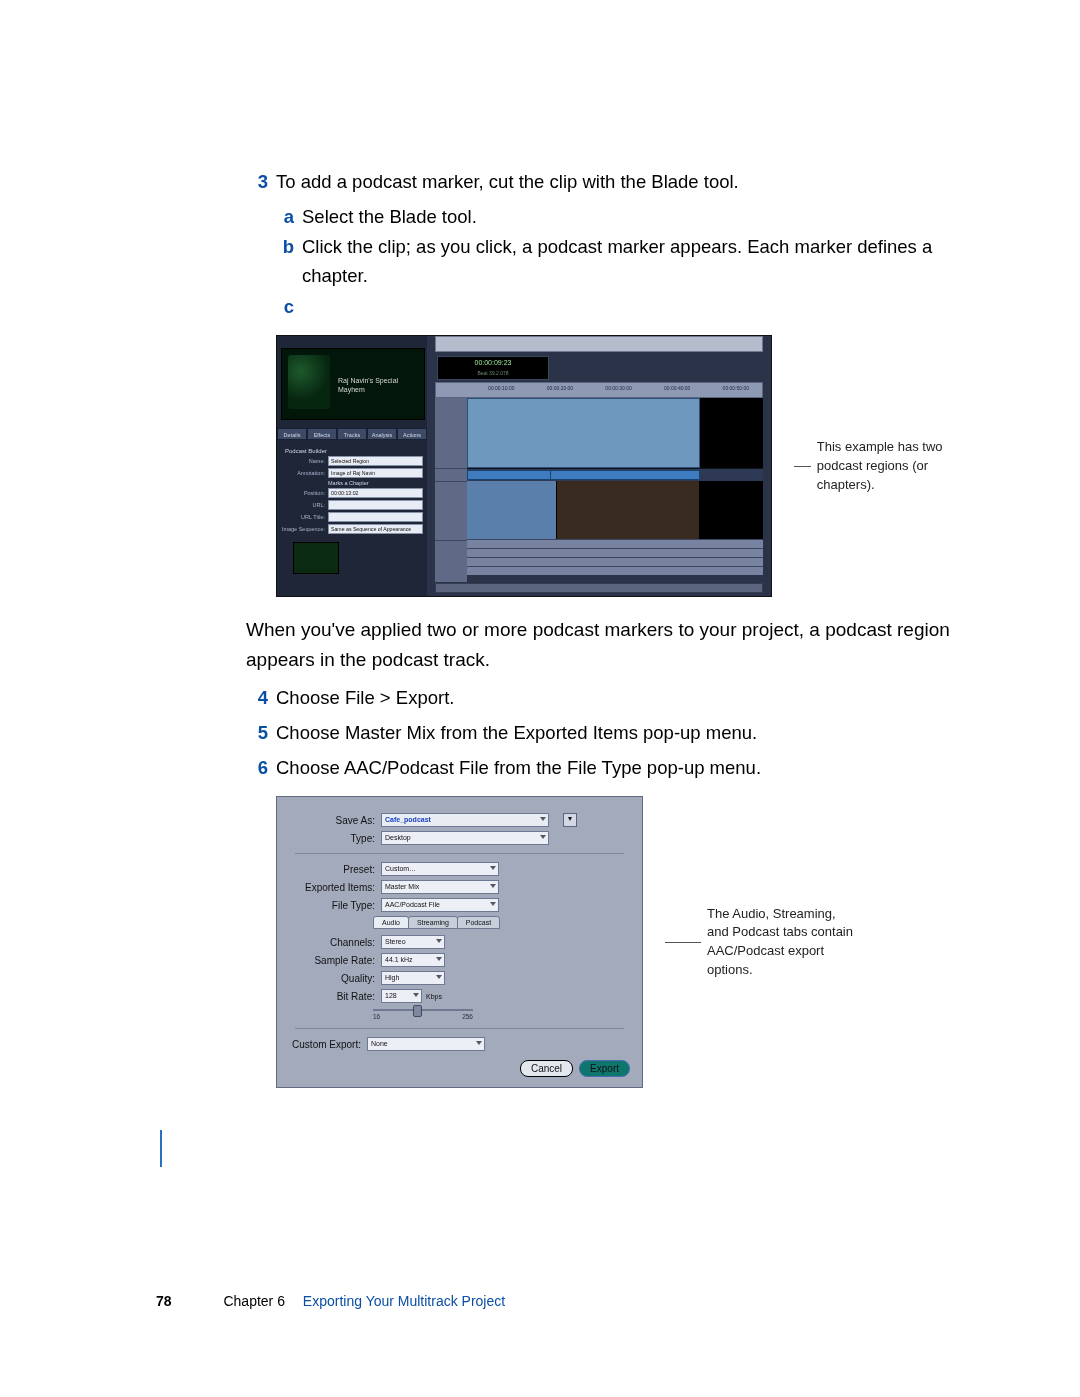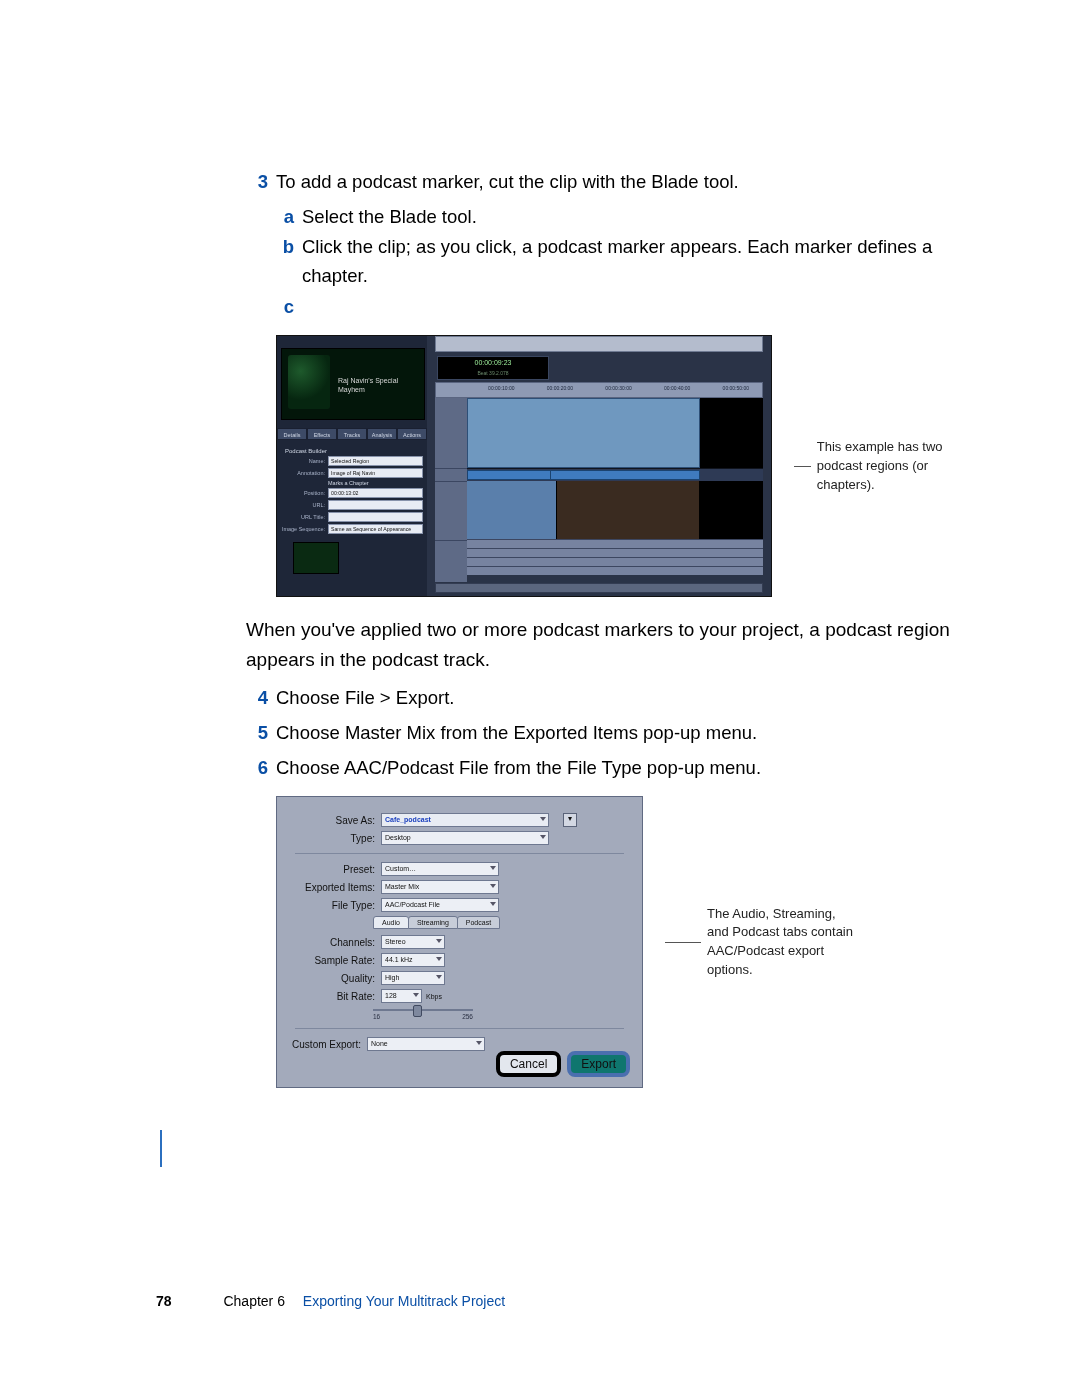--- a/index.html
+++ b/index.html
@@ -64,21 +64,21 @@
   .fig2 .hr{border-top:1px solid #7e889e;margin:8px 18px;}
   .fig2 .tabs2{display:flex;margin:4px 0 6px 96px;}
   .fig2 .tabs2 span{padding:2px 8px;background:#c7cdd9;border:1px solid #6e7890;border-radius:3px 3px 0 0;font-size:7px;margin-right:-1px;}
   .fig2 .tabs2 span.on{background:#e8ecf3;}
   .fig2 .blue{color:#1a3fbe;background:#e8ecf3;}
   .fig2 .val{color:#1a3fbe;font-weight:600;}
   .fig2 .slider{width:100px;height:2px;background:#6e7890;margin:6px 0 2px 96px;position:relative;}
   .fig2 .slider::before{content:"";position:absolute;left:40%;top:-4px;width:7px;height:10px;background:#7e889e;border:1px solid #414a60;border-radius:2px;}
   .fig2 .sliderlbl{display:flex;justify-content:space-between;width:100px;margin-left:96px;font-size:6.5px;color:#2a3043;}
   .fig2 .btns{position:absolute;right:12px;bottom:10px;display:flex;gap:6px;}
-  .fig2 .btn{padding:2px 10px;font-size:12px;border:4px solid #000000;border-radius:8px;background:#e3e7ee;}
+  .fig2 .btn{padding:2px 10px;font-size:10px;border:1px solid #000000;border-radius:8px;background:#e3e7ee;}
   .fig2 .btn.def{background:#0f766e;border-color:#4a6faf;}
   .fig2 .expand{width:12px;height:12px;border:1px solid #5a6379;background:#d3d8e3;text-align:center;line-height:10px;font-size:8px;}
 </style>
 </head>
 <body>
 
 <div class="page">
 
   <div class="step">
     <span class="stepnum">3</span>

